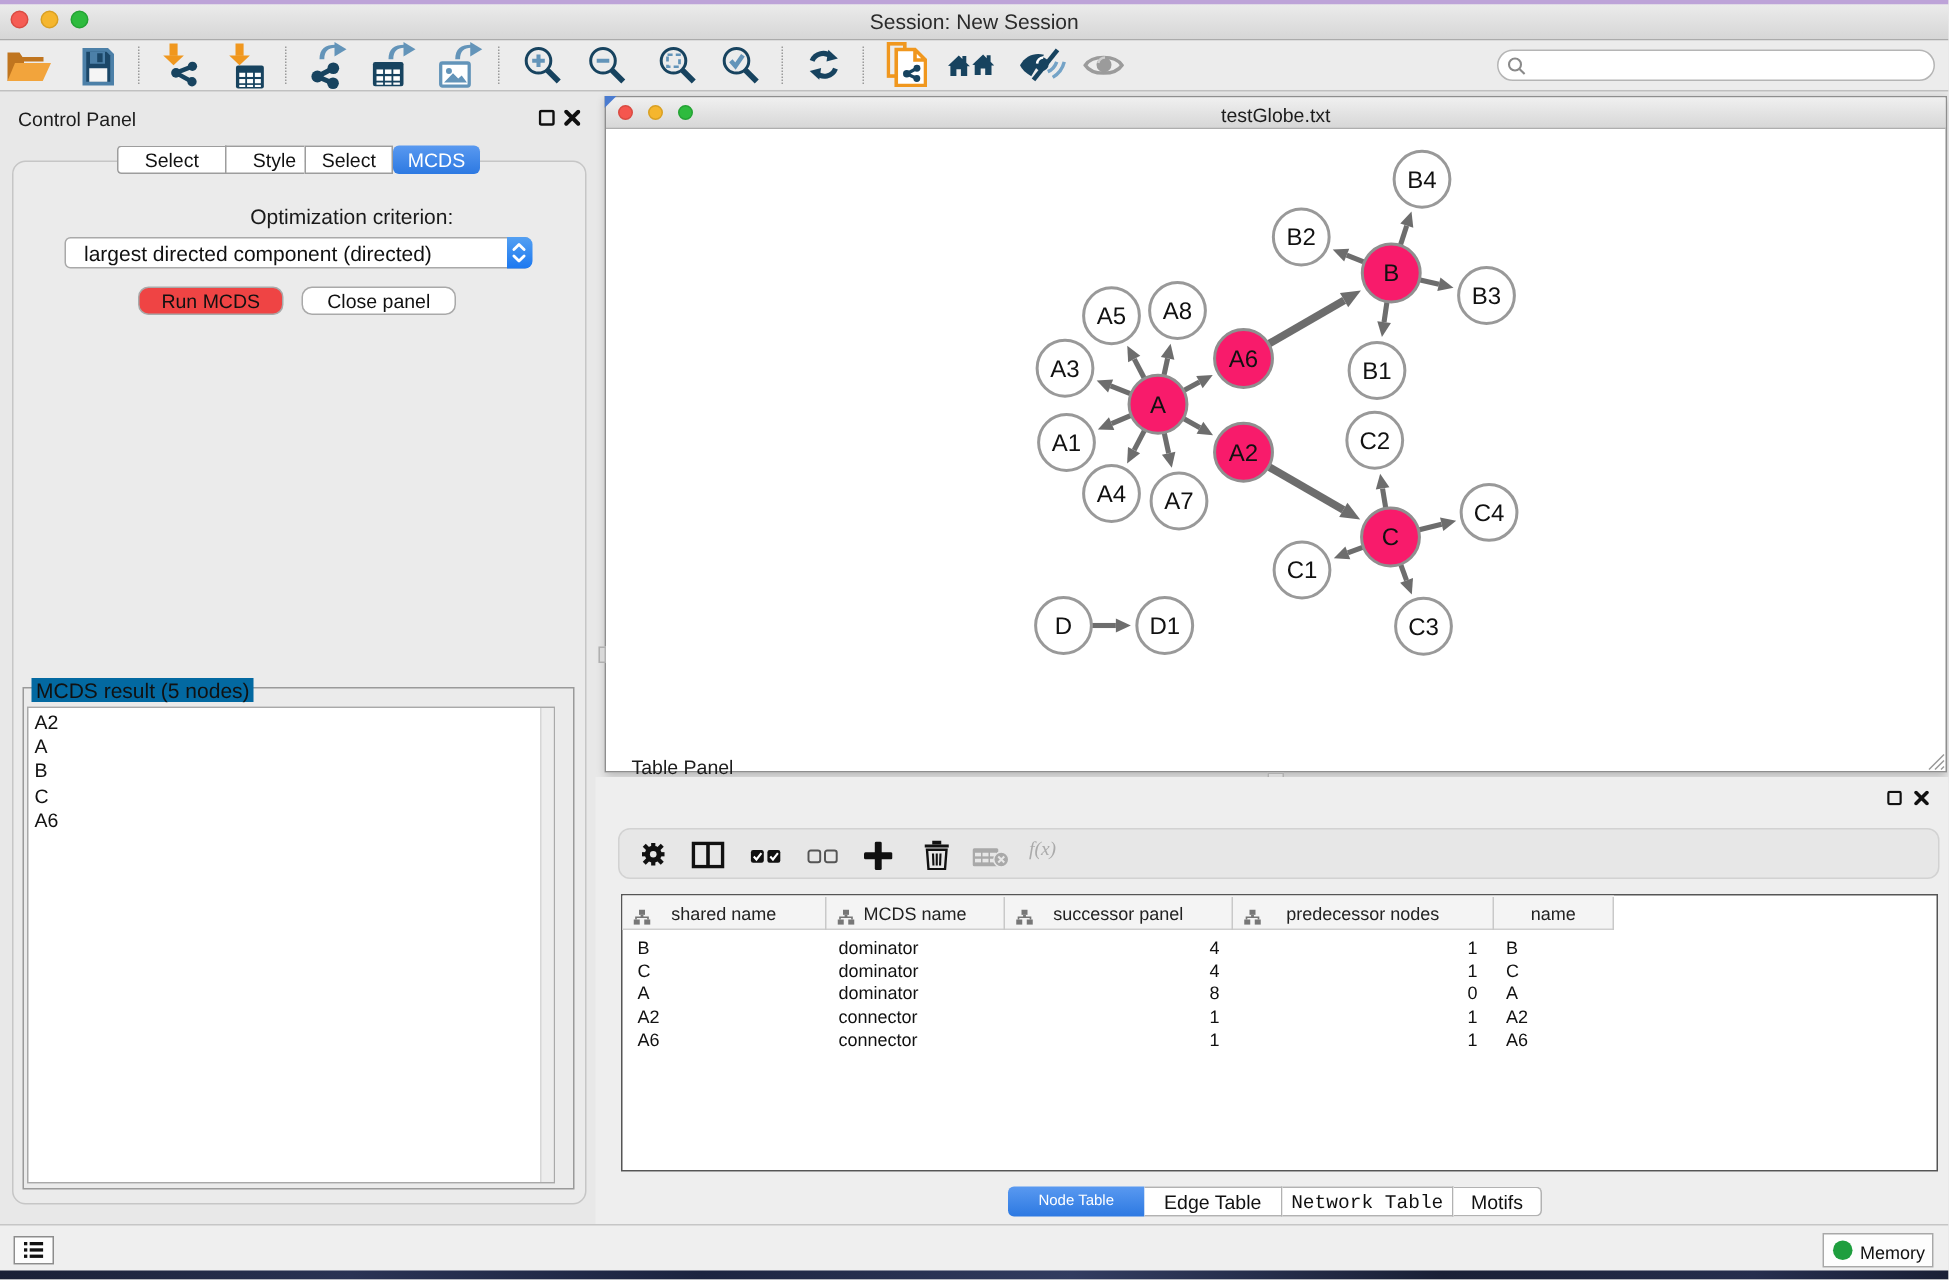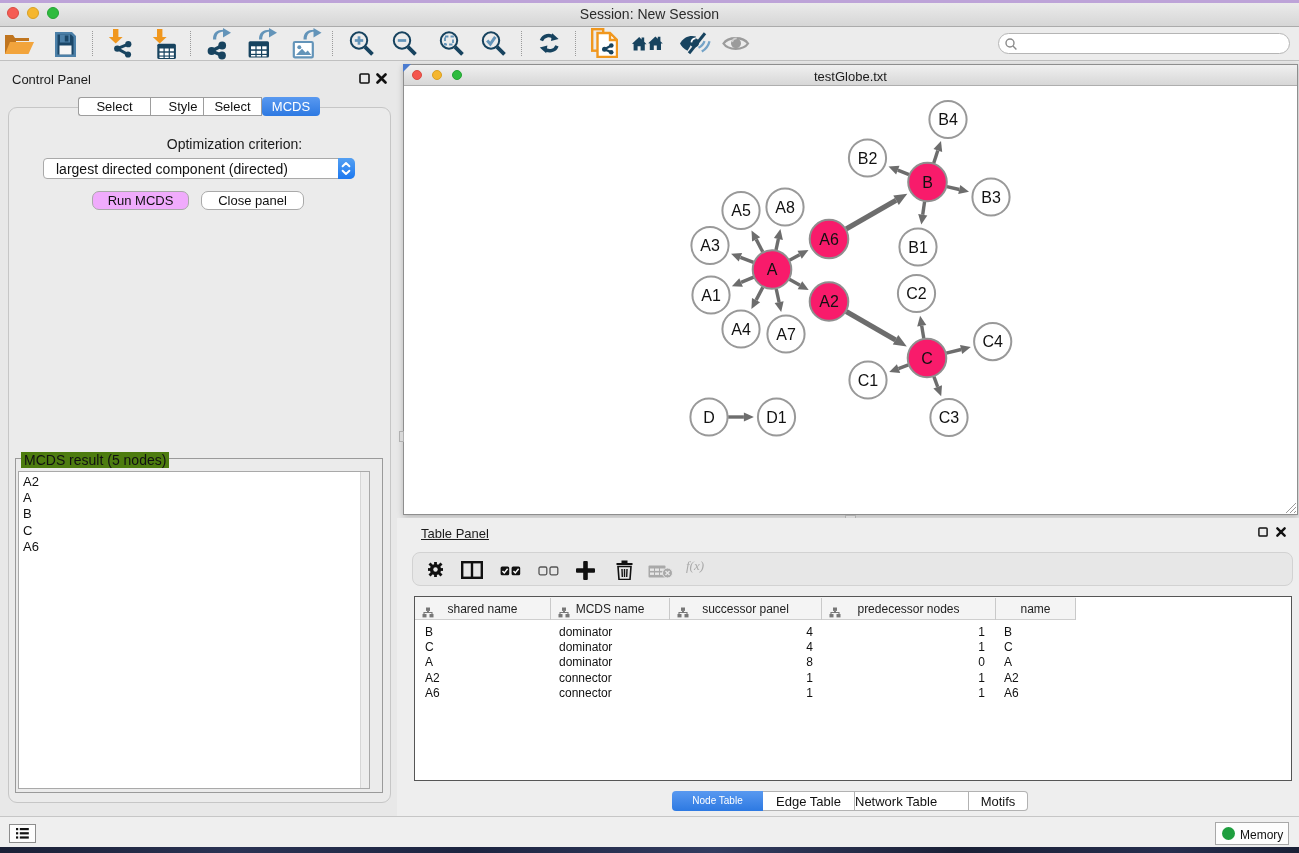--- a/index.html
+++ b/index.html
@@ -192,25 +192,25 @@
 <div class="abs" style="left:0;top:136px;width:397px;text-align:center;font-size:14px;color:#1a1a1a;margin-left:36px;">Optimization criterion:</div>
 
 <div class="abs" style="left:43px;top:158px;width:311px;height:21px;background:#fff;border:1px solid #a9a9a9;border-radius:4px;"></div>
 <div class="abs" style="left:56px;top:161px;font-size:14px;color:#111;">largest directed component (directed)</div>
 <div class="abs" style="left:337.5px;top:158px;width:17px;height:21px;background:linear-gradient(#54a0f2,#1c78f0);border-radius:0 5px 5px 0;"></div>
 <svg class="abs" style="left:340px;top:161px;" width="12" height="15" viewBox="0 0 12 15">
     <path d="M2.6 5.3 L6 2 L9.4 5.3" fill="none" stroke="#fff" stroke-width="1.9" stroke-linecap="round" stroke-linejoin="round"></path>
     <path d="M2.6 9.7 L6 13 L9.4 9.7" fill="none" stroke="#fff" stroke-width="1.9" stroke-linecap="round" stroke-linejoin="round"></path>
   </svg>
 
-<div class="abs" style="left:92px;top:191px;width:97px;height:19px;background:#f0abfc;border:1px solid #a9a9a9;border-radius:7px;text-align:center;font-size:13px;color:#111;line-height:18px;">Run MCDS</div>
+<div class="abs" style="left:92px;top:191px;width:97px;height:19px;background:#ef4444;border:1px solid #a9a9a9;border-radius:7px;text-align:center;font-size:13px;color:#111;line-height:18px;">Run MCDS</div>
 <div class="abs" style="left:201px;top:191px;width:103px;height:19px;background:#fff;border:1px solid #a9a9a9;border-radius:7px;text-align:center;font-size:13px;color:#111;line-height:18px;">Close panel</div>
 
 <div class="abs" style="left:15px;top:458px;width:368px;height:335px;border:1px solid #9a9a9a;"></div>
-<div class="abs" style="left:21px;top:452px;background:#4d7c0f;padding:0 3px;font-size:14px;color:#111;">MCDS result (5 nodes)</div>
+<div class="abs" style="left:21px;top:452px;background:#0369a1;padding:0 3px;font-size:14px;color:#111;">MCDS result (5 nodes)</div>
 <div class="abs" style="left:18px;top:471px;width:352px;height:318px;background:#fff;border:1px solid #a9a9a9;font-size:13px;color:#111;line-height:16.2px;padding:2px 0 0 4px;">A2<br>A<br>B<br>C<br>A6</div>
 <div class="abs" style="left:360px;top:472px;width:9px;height:316px;background:#ededed;border-left:1px solid #d6d6d6;"></div>
 
 <div class="abs" style="left:403px;top:64px;width:895px;height:451px;background:#fff;border:1px solid #8e8e8e;box-shadow:0 2px 6px rgba(0,0,0,0.22);"></div>
 <div class="abs" style="left:404px;top:65px;width:893px;height:21px;background:linear-gradient(#f0f0f0,#d7d7d7);border-bottom:1px solid #aeaeae;"></div>
 <div class="abs" style="left:412px;top:70px;width:10px;height:10px;border-radius:50%;background:#f5564e;border:0.5px solid #d94b42;"></div>
 <div class="abs" style="left:432px;top:70px;width:10px;height:10px;border-radius:50%;background:#f5b62e;border:0.5px solid #d9a023;"></div>
 <div class="abs" style="left:452px;top:70px;width:10px;height:10px;border-radius:50%;background:#2ebb3e;border:0.5px solid #24a334;"></div>
 <div class="abs ttl" style="left:404px;top:69px;width:893px;text-align:center;">testGlobe.txt</div>
 <svg class="abs" style="left:404px;top:86px;" width="893" height="428" viewBox="0 0 893 428" font-family="Liberation Sans, sans-serif">
@@ -300,21 +300,21 @@
   </svg>
 
 <svg class="abs" style="left:1284px;top:501px;" width="13" height="13" viewBox="0 0 13 13">
     <path d="M12 2 L2 12 M12 6 L6 12 M12 10 L10 12" stroke="#9a9a9a" stroke-width="1"></path>
   </svg>
 
 <div class="abs" style="left:399px;top:431px;width:5px;height:11px;background:#d9d9d9;border:1px solid #b0b0b0;"></div>
 <div class="abs" style="left:845px;top:515px;width:11px;height:5px;background:#d9d9d9;border:1px solid #b0b0b0;"></div>
 
 <div class="abs" style="left:397px;top:518px;width:902px;height:298px;background:#eeeeee;"></div>
-<div class="abs ttl" style="left:421px;top:526px;text-decoration:underline;">Table Panel</div>
+<div class="abs ttl" style="left:421px;top:504px;">Table Panel</div>
 <svg class="abs" style="left:1258px;top:527px;" width="10" height="10" viewBox="0 0 11 11">
     <rect x="1" y="1" width="9" height="9" fill="none" stroke="#111" stroke-width="1.6" rx="1"></rect>
   </svg>
 <svg class="abs" style="left:1276px;top:527px;" width="10" height="10" viewBox="0 0 11 11">
     <path d="M1.5 1.5 L9.5 9.5 M9.5 1.5 L1.5 9.5" stroke="#111" stroke-width="2.6" stroke-linecap="round"></path>
   </svg>
 <div class="abs" style="left:412px;top:552px;width:881px;height:34px;background:#e7e7e7;border:1px solid #d2d2d2;border-radius:8px;"></div>
 <svg class="abs" style="left:428px;top:562px;" width="15" height="15" viewBox="0 0 15 15">
     <rect x="6.1" y="-1" width="2.8" height="17" fill="#111" transform="rotate(0 7.5 7.5)"></rect>
     <rect x="6.1" y="-1" width="2.8" height="17" fill="#111" transform="rotate(45 7.5 7.5)"></rect>
@@ -429,21 +429,21 @@
 <div class="abs" style="left:1004px;top:670.7px;font-size:12px;color:#111;">A2</div>
 <div class="abs" style="left:425px;top:686.1px;font-size:12px;color:#111;">A6</div>
 <div class="abs" style="left:559px;top:686.1px;font-size:12px;color:#111;">connector</div>
 <div class="abs" style="left:753px;top:686.1px;width:60px;text-align:right;font-size:12px;color:#111;">1</div>
 <div class="abs" style="left:925px;top:686.1px;width:60px;text-align:right;font-size:12px;color:#111;">1</div>
 <div class="abs" style="left:1004px;top:686.1px;font-size:12px;color:#111;">A6</div>
 
 <div class="abs" style="left:672px;top:791px;height:20px;display:flex;">
  <div style="width:91px;background:linear-gradient(#5999f0,#2d79e2);border-radius:4px 0 0 4px;text-align:center;font-size:10px;color:#fff;line-height:20px;">Node Table</div>
  <div style="width:92px;background:#fff;border:1px solid #b2b2b2;border-left:none;text-align:center;font-size:13px;color:#111;line-height:19px;">Edge Table</div>
- <div style="width:114px;background:#fff;border:1px solid #b2b2b2;border-left:none;font-size:13px;color:#111;line-height:19px;">Network Table</div>
+ <div style="width:114px;background:#fff;border:1px solid #b2b2b2;border-left:none;text-align:center;font-size:13px;color:#111;line-height:19px;font-family:Liberation Mono, monospace;">Network Table</div>
  <div style="width:59px;background:#fff;border:1px solid #b2b2b2;border-left:none;border-radius:0 4px 4px 0;text-align:center;font-size:13px;color:#111;line-height:19px;">Motifs</div>
 </div>
 
 <div class="abs" style="left:0;top:816px;width:1299px;height:31px;background:#efefef;border-top:1px solid #c6c6c6;"></div>
 <div class="abs" style="left:9px;top:824px;width:27px;height:19px;background:#fdfdfd;border:1px solid #8d8d8d;"></div>
 <svg class="abs" style="left:16px;top:828px;" width="13" height="11" viewBox="0 0 13 11">
     <g fill="#111">
       <rect x="0" y="0" width="2.2" height="2.2"></rect>
       <rect x="0" y="4.2" width="2.2" height="2.2"></rect>
       <rect x="0" y="8.4" width="2.2" height="2.2"></rect>

